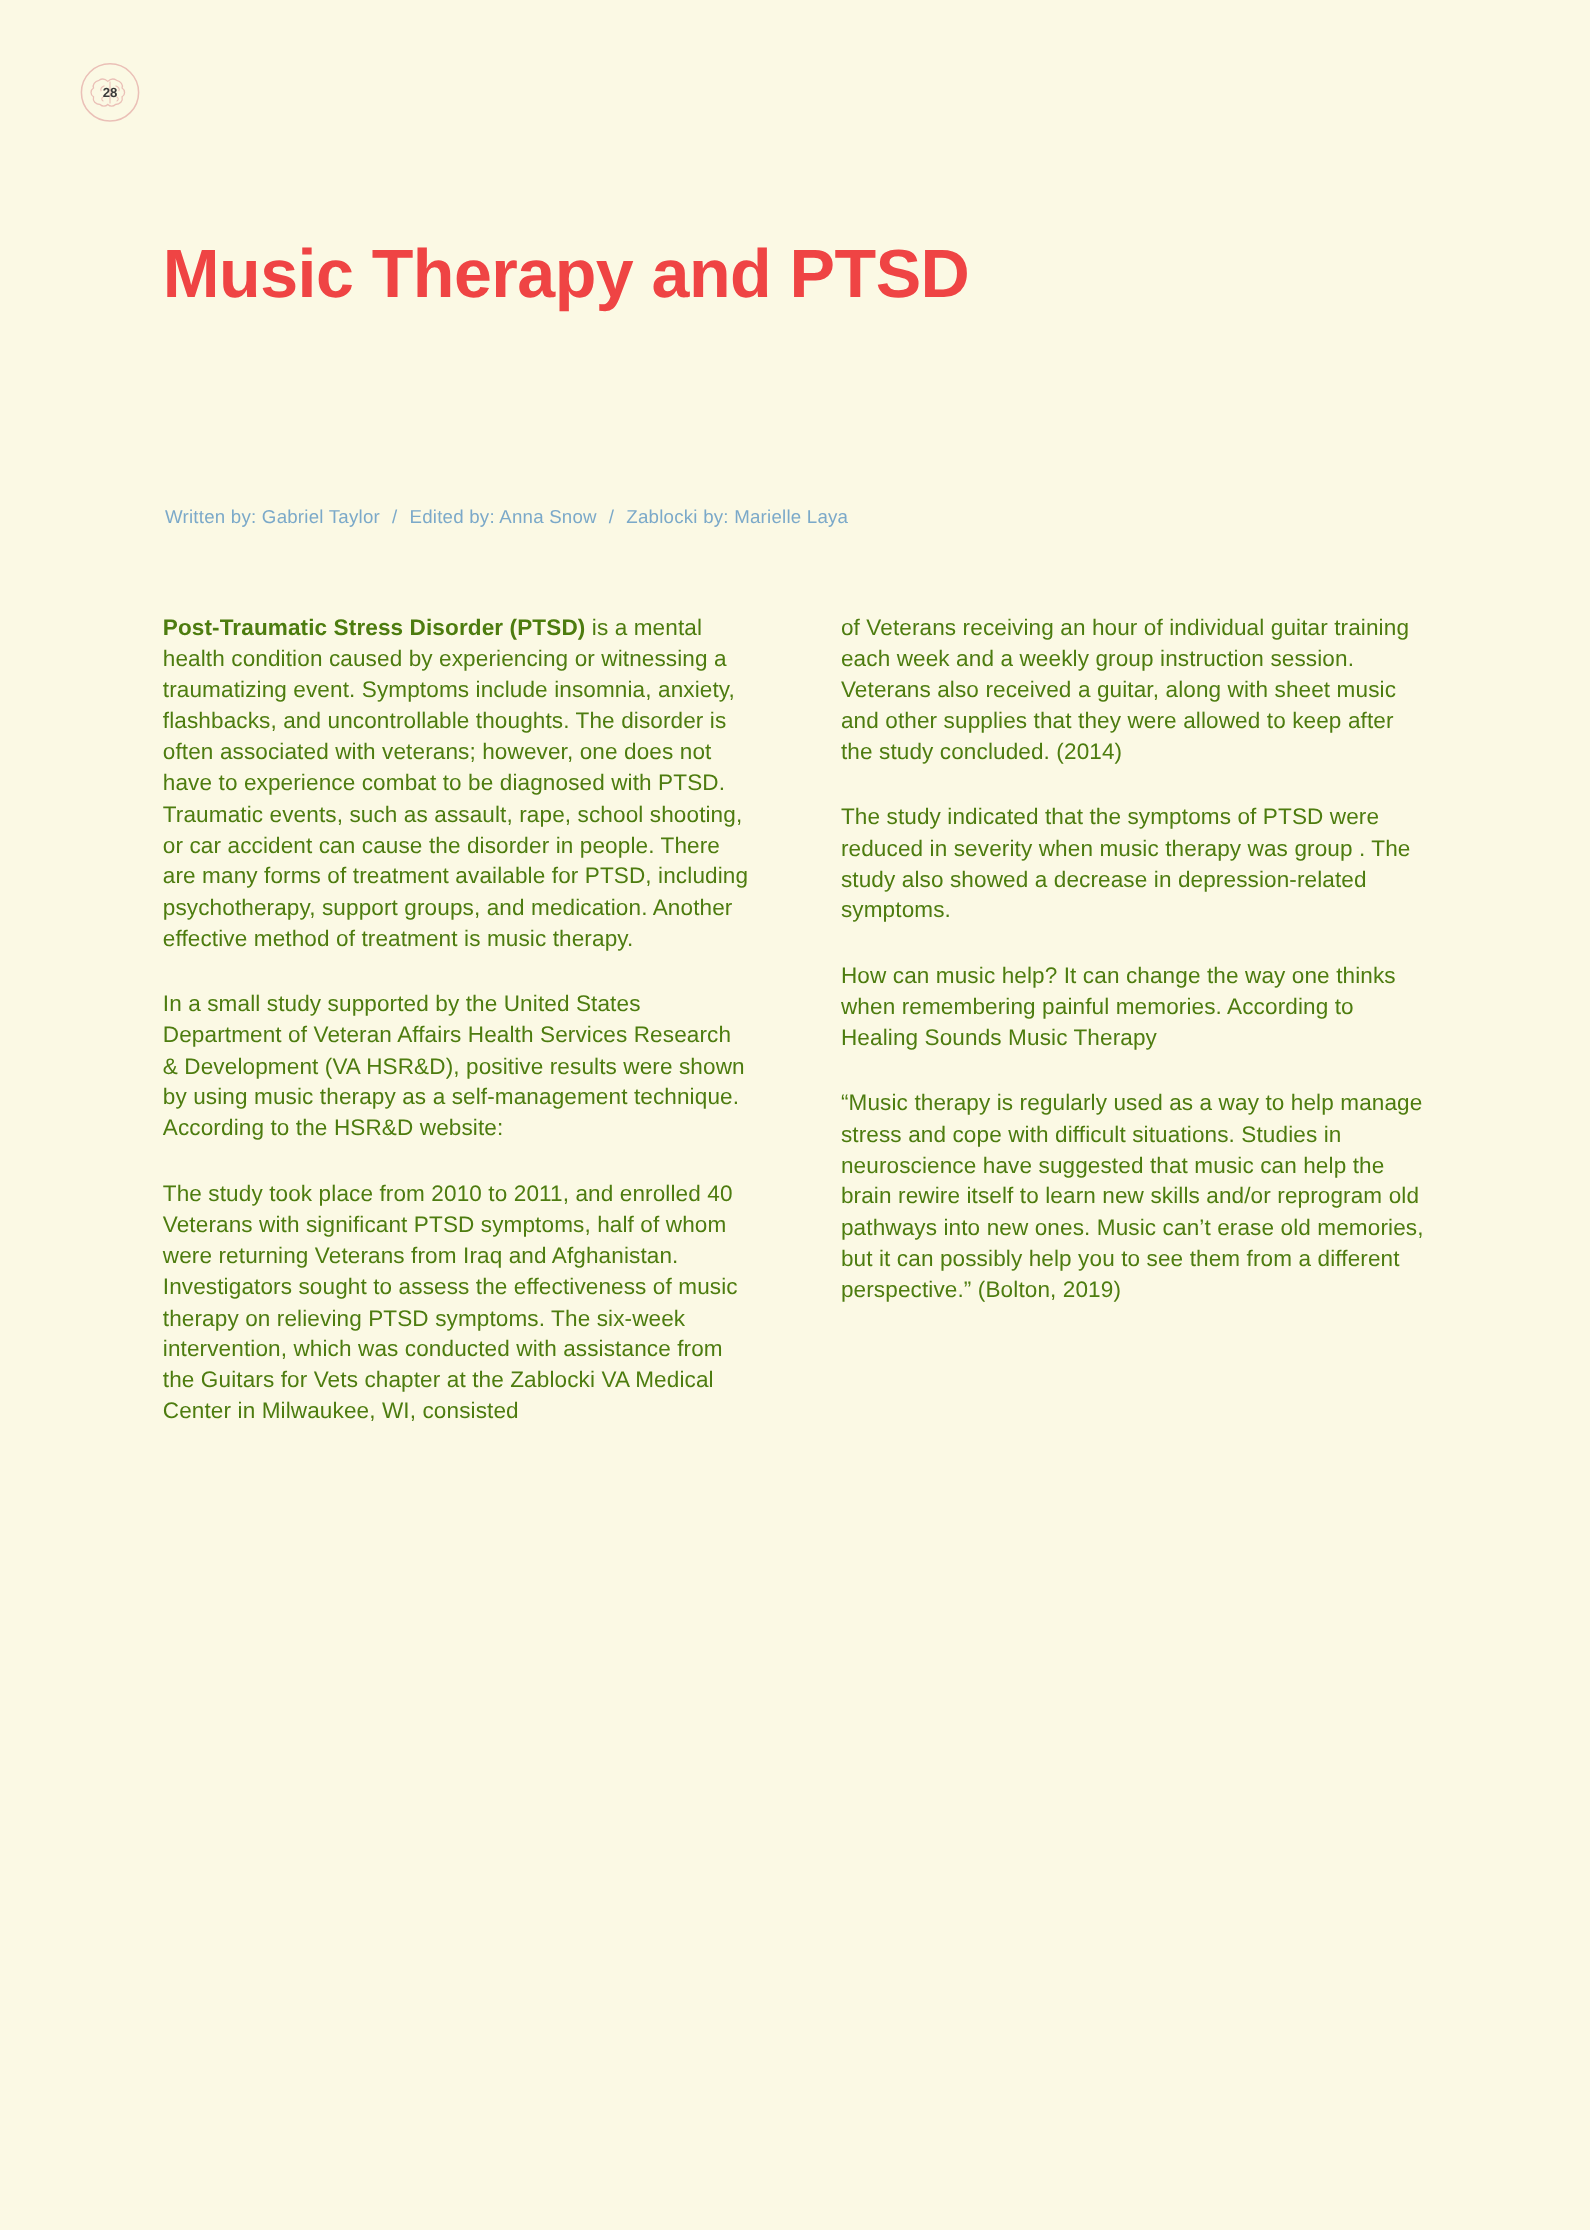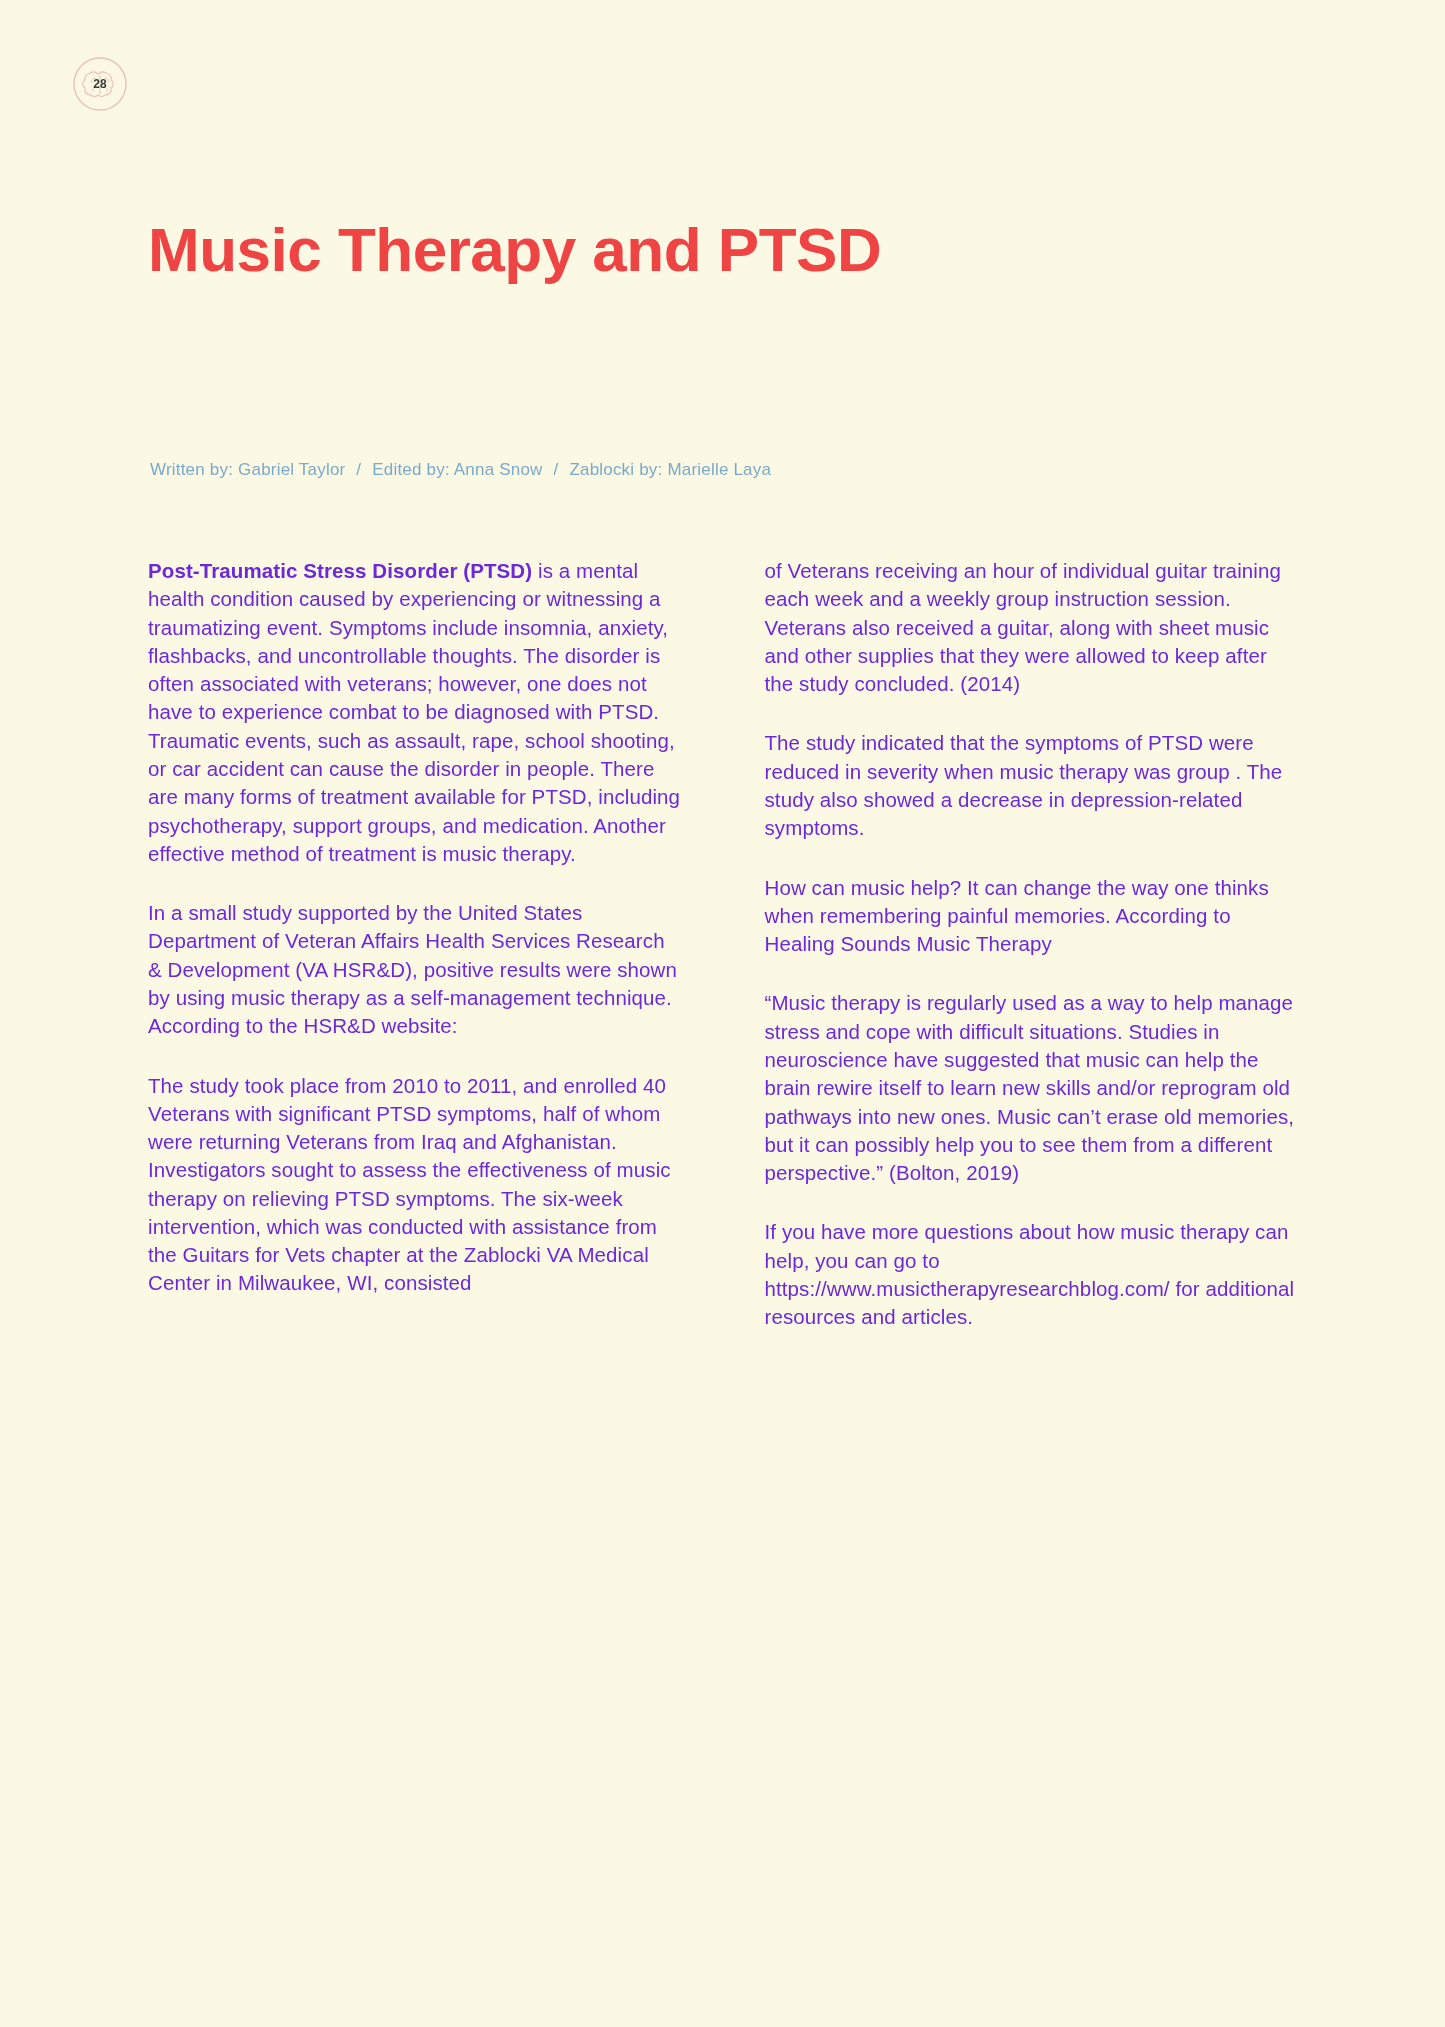--- a/index.html
+++ b/index.html
@@ -87,21 +87,21 @@
     left: 148px;
     width: 1150px;
     display: flex;
     gap: 83px;
   }
   .col { width: 550px; }
   p.body {
     margin: 0 0 31px 0;
     font-size: 20.5px;
     line-height: 1.38;
-    color: #6d28d9;
+    color: #4d7c0f;
     letter-spacing: 0.1px;
   }
   p.body:last-child { margin-bottom: 0; }
   .lead-in {
     font-weight: 700;
   }
 </style>
 </head>
 <body>
 
@@ -133,17 +133,16 @@
       <p class="body"><span class="lead-in">Post-Traumatic Stress Disorder (PTSD)</span><span> is a mental health condition caused by experiencing or witnessing a traumatizing event.  Symptoms include insomnia, anxiety, flashbacks, and uncontrollable thoughts.  The disorder is often associated with veterans; however, one does not have to experience combat to be diagnosed with PTSD.  Traumatic events, such as assault, rape, school shooting, or car accident can cause the disorder in people.  There are many forms of treatment available for PTSD, including psychotherapy, support groups, and medication.  Another effective method of treatment is music therapy.</span></p>
       <p class="body">In a small study supported by the United States Department of Veteran Affairs Health Services Research &amp; Development (VA HSR&amp;D), positive results were shown by using music therapy as a self-management technique.  According to the HSR&amp;D website:</p>
       <p class="body">The study took place from 2010 to 2011, and enrolled 40 Veterans with significant PTSD symptoms, half of whom were returning Veterans from Iraq and Afghanistan. Investigators sought to assess the effectiveness of music therapy on relieving PTSD symptoms. The six-week intervention, which was conducted with assistance from the Guitars for Vets chapter at the Zablocki VA Medical Center in Milwaukee, WI, consisted</p>
     </div>
 
     <div class="col">
       <p class="body">of Veterans receiving an hour of individual guitar training each week and a weekly group instruction session. Veterans also received a guitar, along with sheet music and other supplies that they were allowed to keep after the study concluded. (2014)</p>
       <p class="body">The study indicated that the symptoms of PTSD were reduced in severity when music therapy was group .  The study also showed a decrease in depression-related symptoms.</p>
       <p class="body">How can music help?  It can change the way one thinks when remembering painful memories.  According to Healing Sounds Music Therapy</p>
       <p class="body">“Music therapy is regularly used as a way to help manage stress and cope with difficult situations. Studies in neuroscience have suggested that music can help the brain rewire itself to learn new skills and/or reprogram old pathways into new ones. Music can’t erase old memories, but it can possibly help you to see them from a different perspective.” (Bolton, 2019)</p>
-      <p class="body">If you have more questions about how music therapy can help, you can go to https://www.musictherapyresearchblog.com/ for additional resources and articles.</p>
     </div>
 
   </div>
 </div>
 
 </body></html>

